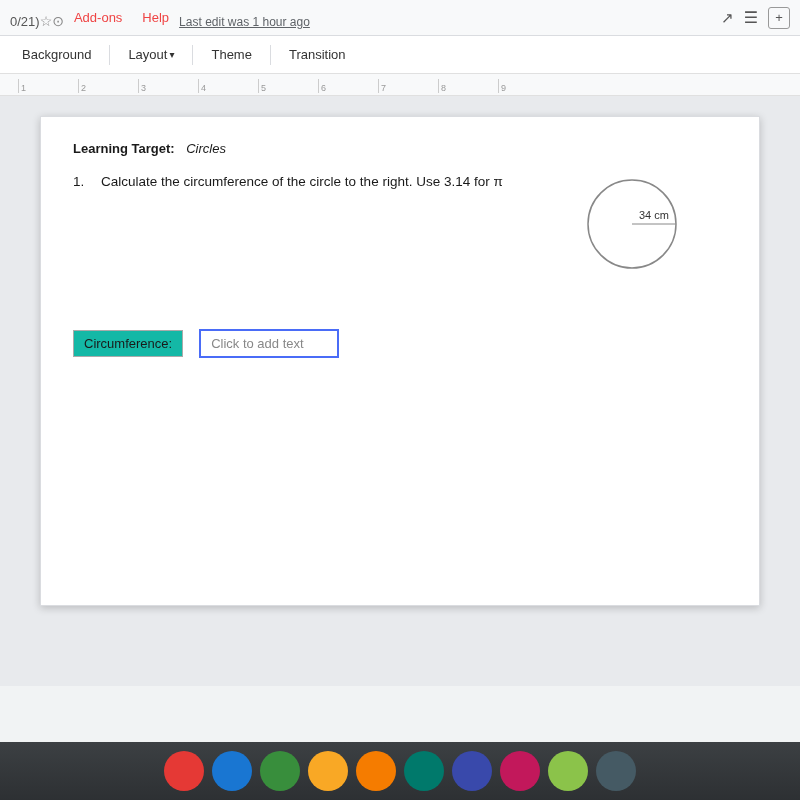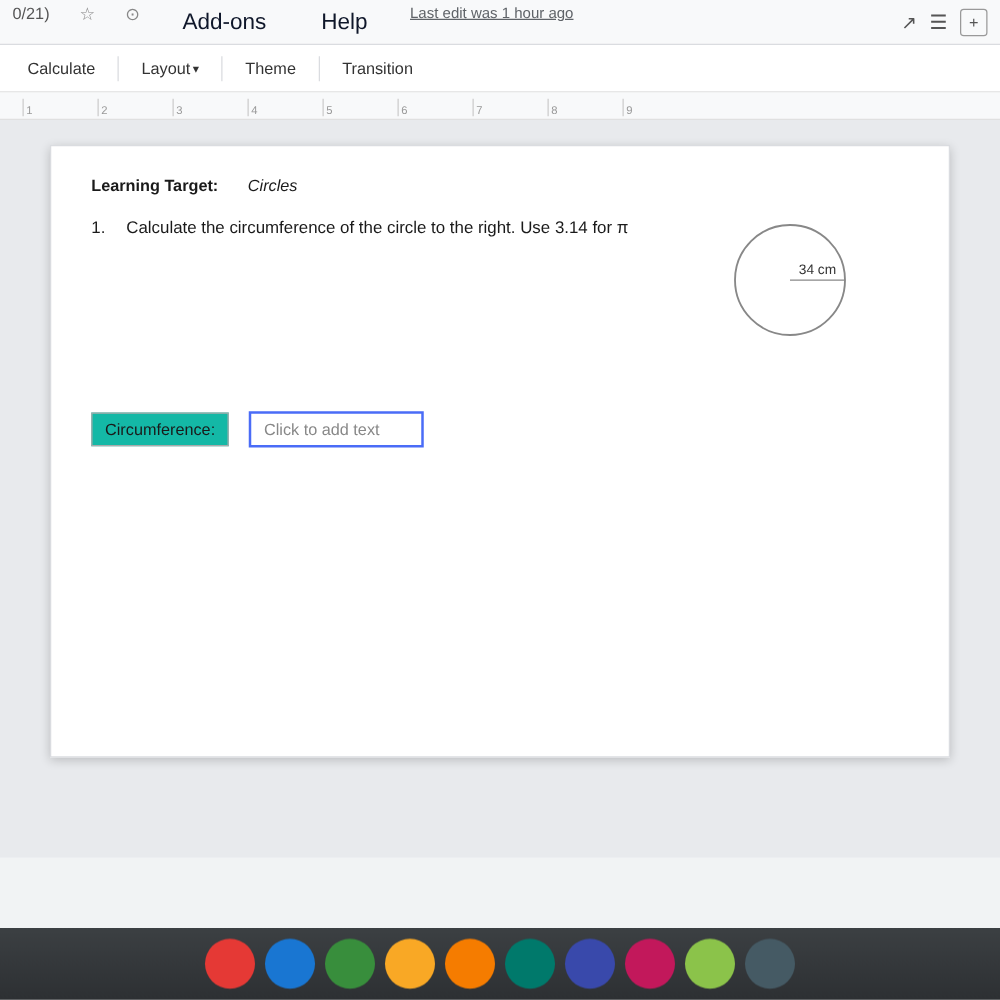--- a/index.html
+++ b/index.html
@@ -16,22 +16,22 @@
       background: #f8f9fa;
       border-bottom: 1px solid #dadce0;
       padding: 4px 10px;
       display: flex;
       align-items: center;
       justify-content: space-between;
       height: 36px;
     }
     .top-bar-left {
       display: flex;
-      align-items: flex-start;
-      gap: 24px;
+      align-items: flex-end;
+      gap: 0;
       font-size: 13px;
       color: #333;
     }
     .top-bar-right {
       display: flex;
       align-items: center;
       gap: 10px;
     }
     .top-bar-icon {
       width: 22px;
@@ -51,22 +51,22 @@
       text-decoration: underline;
       cursor: pointer;
     }
     .trend-icon {
       font-size: 15px;
       color: #555;
       cursor: pointer;
     }
     .menu-item {
       padding: 4px 10px;
-      font-size: 18px;
-      color: #0f172a;
+      font-size: 13px;
+      color: #ef4444;
       cursor: pointer;
       border-radius: 3px;
       white-space: nowrap;
     }
 
     
     .toolbar {
       background: #fff;
       border-bottom: 1px solid #e0e0e0;
       padding: 0 10px;
@@ -260,21 +260,21 @@
     <span class="last-edit">Last edit was 1 hour ago</span>
   </div>
   <div class="top-bar-right">
     <span class="trend-icon">↗</span>
     <span style="font-size:16px;color:#555;cursor:pointer;">☰</span>
     <div class="top-bar-icon">+</div>
   </div>
 </div>
 
 <div class="toolbar">
-  <button class="toolbar-btn">Calculate</button>
+  <button class="toolbar-btn">Background</button>
   <div class="toolbar-separator"></div>
   <button class="toolbar-btn" style="display:flex;align-items:center;gap:2px;">
     <span>Layout</span>
     <span style="font-size:10px;">▾</span>
   </button>
   <div class="toolbar-separator"></div>
   <button class="toolbar-btn">Theme</button>
   <div class="toolbar-separator"></div>
   <button class="toolbar-btn">Transition</button>
 </div>
@@ -308,21 +308,21 @@
     <div class="ruler-mark">
         <span>9</span>
       </div>
   </div>
 </div>
 
 <div class="slide-area">
   <div class="slide">
     <div class="learning-target">
       <strong>Learning Target:</strong>
-      <span style="font-style:italic; margin-left: 20px;">Circles</span>
+      <span style="font-style:italic; margin-left: 8px;">Circles</span>
     </div>
 
     <div class="slide-content">
       <div class="question">
         <span class="question-num">1.</span>
         <span>Calculate the circumference of the circle to the right.  Use 3.14 for π</span>
       </div>
 
       <div class="circle-container">
         <svg class="circle-svg" viewBox="0 0 110 110">

